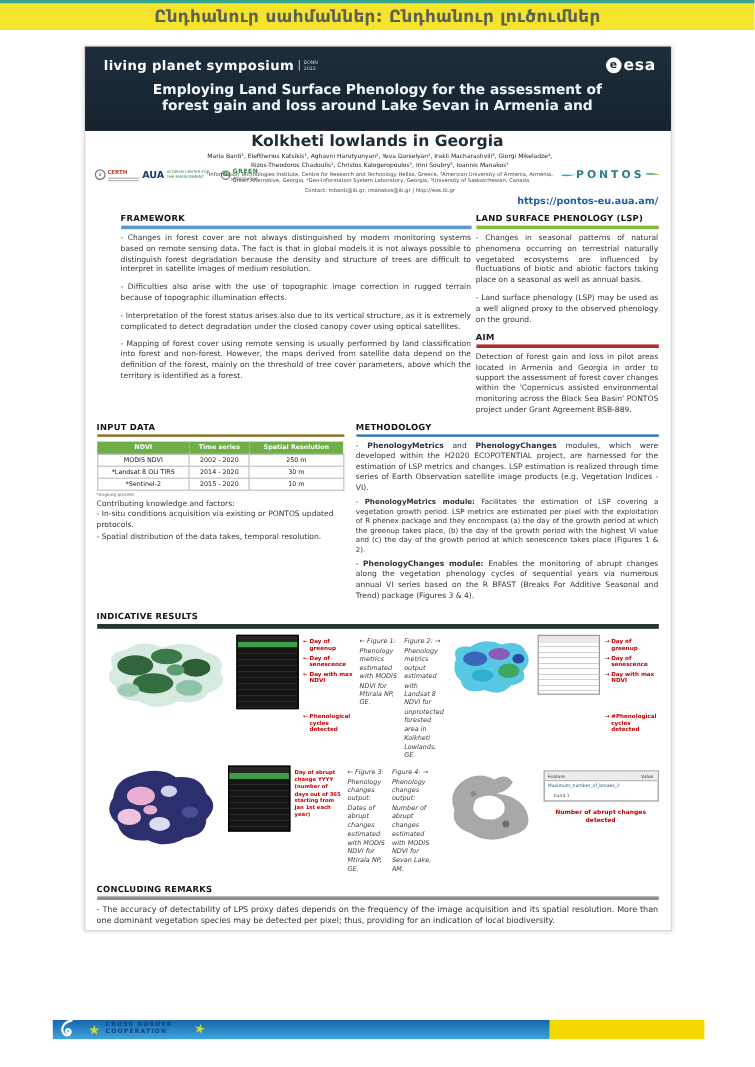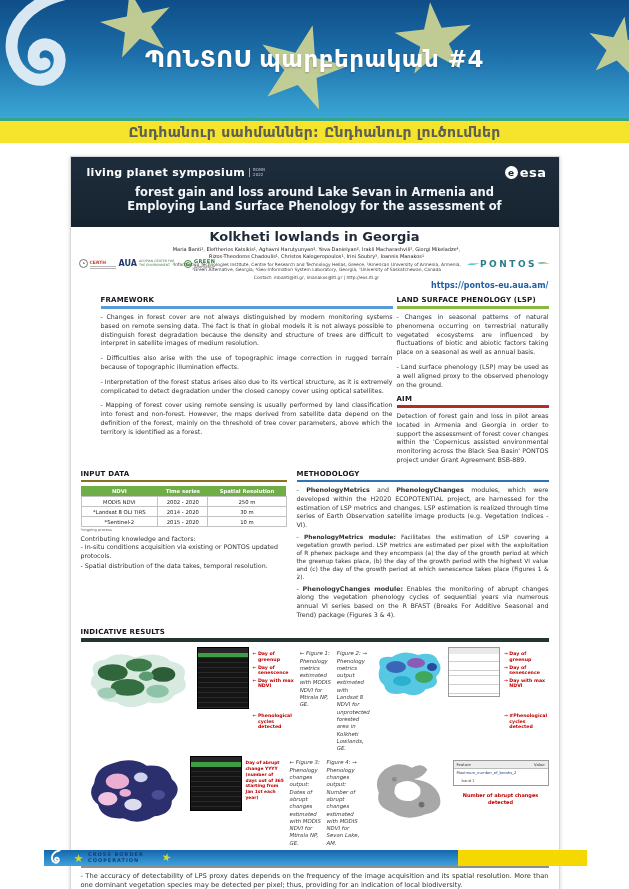--- a/index.html
+++ b/index.html
@@ -125,49 +125,39 @@
   .mini-star { position:absolute; width:9px; height:9px; background:#cddc2a;
     clip-path:polygon(50% 0%,61% 35%,98% 35%,68% 57%,79% 91%,50% 70%,21% 91%,32% 57%,2% 35%,39% 35%); }
   .ms1 { left:30px; top:4px; } .ms2 { left:118px; top:3px; transform:rotate(12deg); }
   .cbc-text { margin-left:44px; color:#16407c; font-size:5px; font-weight:bold; letter-spacing:1px; line-height:1.15; }
 </style>
 </head>
 <body>
 
 <div class="page">
 
-  <div class="top-header">
-    <svg class="swirl" width="92" height="110" viewBox="0 0 100 120">
-      <path d="M78 2 C36 12 14 40 20 68 C25 90 46 102 62 92 C74 84 75 66 63 59 C54 54 43 59 43 70 C43 77 50 81 55 78" fill="none" stroke="#e9f3fa" stroke-width="13" stroke-linecap="round" opacity=".92"></path>
-    </svg>
-    <div class="star s1"></div>
-    <div class="star s2"></div>
-    <div class="star s3"></div>
-    <div class="star s4"></div>
-    <div class="hdr-title">ՊՈՆՏՈՍ պարբերական #4</div>
-  </div>
   <div class="teal-line"></div>
   <div class="yellow-banner">Ընդհանուր սահմաններ: Ընդհանուր լուծումներ</div>
 
   <div class="poster">
 
     <div class="p-header">
       <div class="lps-row">
         <span class="lps-name">living planet symposium</span>
         <span class="lps-bonn">
           <span>BONN</span><br><span>2022</span>
         </span>
         <span class="esa-logo">
           <span class="esa-dot">e</span>
           <span class="esa-text">esa</span>
         </span>
       </div>
       <div class="p-title-dark">
+        <div>Employing Land Surface Phenology for the assessment of</div>
         <div>forest gain and loss around Lake Sevan in Armenia and</div>
-        <div>Employing Land Surface Phenology for the assessment of</div>
       </div>
     </div>
     <div class="p-title-light">Kolkheti lowlands in Georgia</div>
 
     <div class="byline">
       <div class="logo-col">
         <div class="logo-certh">
           <span class="certh-circle"></span>
           <span>
             <span class="certh-text">CERTH</span>

